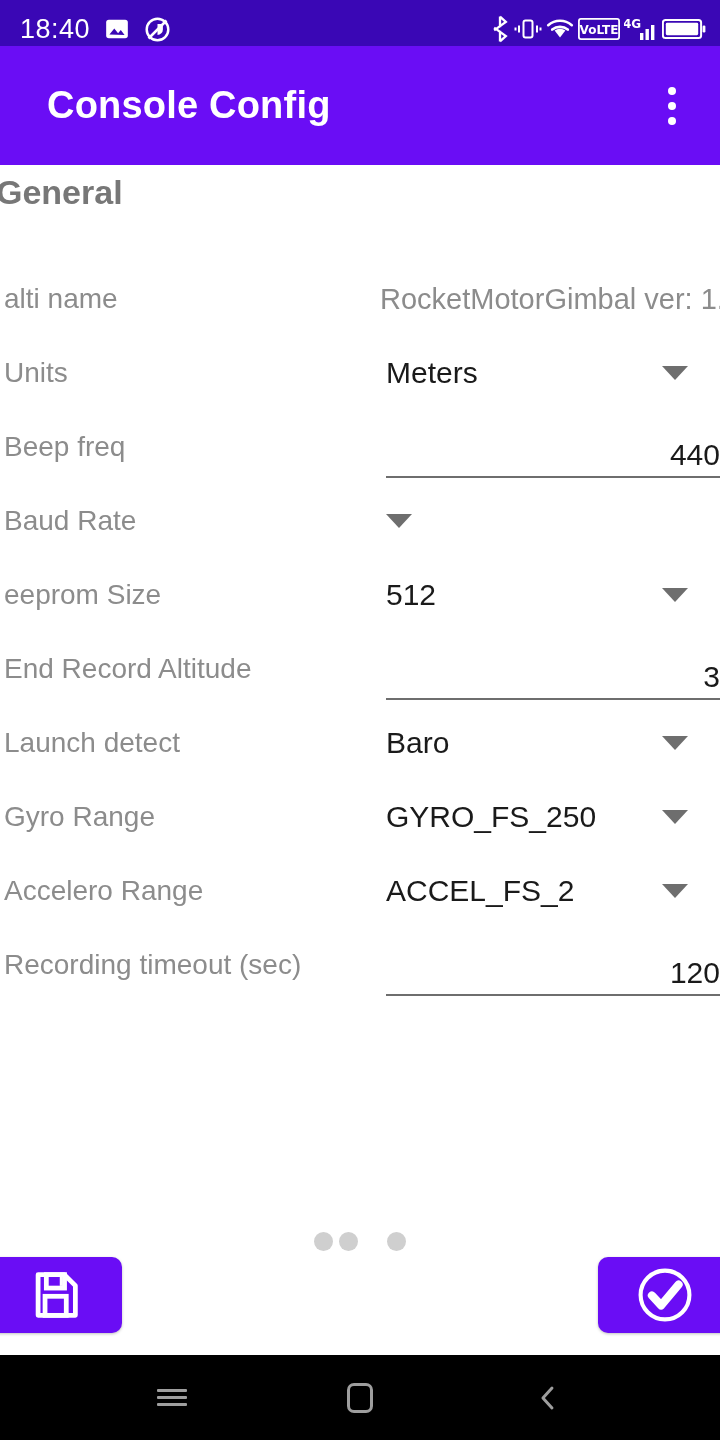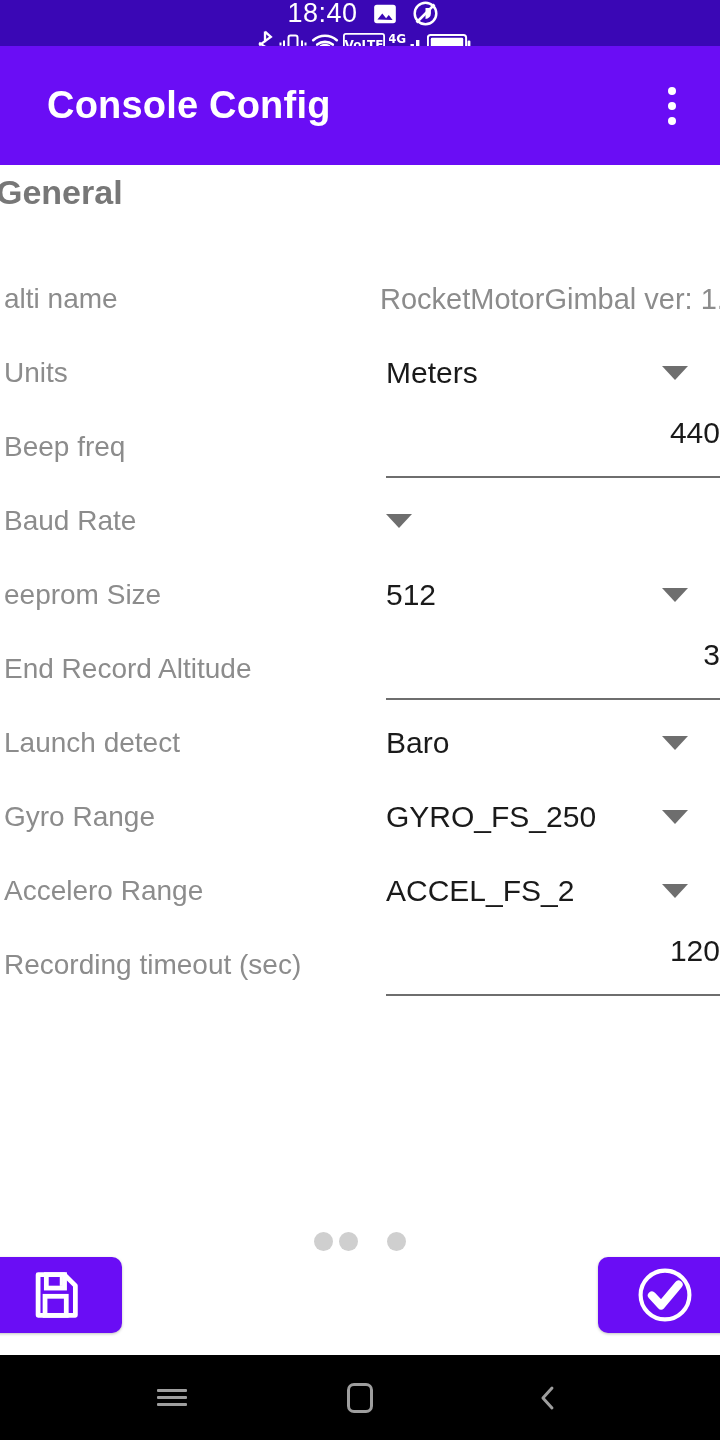--- a/index.html
+++ b/index.html
@@ -10,21 +10,20 @@
     overflow:hidden;
   }
   #screen { position:relative; width:720px; height:1440px; background:#fff; overflow:hidden; }
 
   
   .status-bar {
     position:absolute; top:0; left:0; width:720px; height:58px;
     background:#3A07B5;
     display:flex; align-items:center; justify-content:space-between;
     padding:0 14px 0 20px;
-    flex-direction:column;
   }
   .sb-left { display:flex; align-items:center; gap:14px; }
   .sb-clock { color:#fff; font-size:27px; font-weight:400; letter-spacing:.5px; line-height:1; }
   .sb-right { display:flex; align-items:center; gap:4px; }
   .ic { display:block; }
 
   
   .app-bar {
     position:absolute; top:46px; left:0; width:720px; height:119px;
     background:#6A0DF5;
@@ -71,22 +70,22 @@
     border-left:13px solid transparent;
     border-right:13px solid transparent;
     border-top:14px solid #6e6e6e;
   }
 
   
   .field-input {
     position:absolute; left:378px; top:50%; transform:translateY(-50%);
     width:334px; height:62px;
     border-bottom:2px solid #6e6e6e;
-    display:flex; justify-content:flex-end;
-    padding-bottom:16px; cursor:text;
+    display:flex; align-items:flex-end; justify-content:flex-end;
+    padding-bottom:4px; cursor:text;
   }
   .input-value { font-size:30px; color:#1a1a1a; white-space:nowrap; }
 
   
   .field-text {
     position:absolute; left:372px; top:50%; transform:translateY(-50%);
     width:360px; font-size:29px; color:#8c8c8c; white-space:nowrap;
   }
 
   

